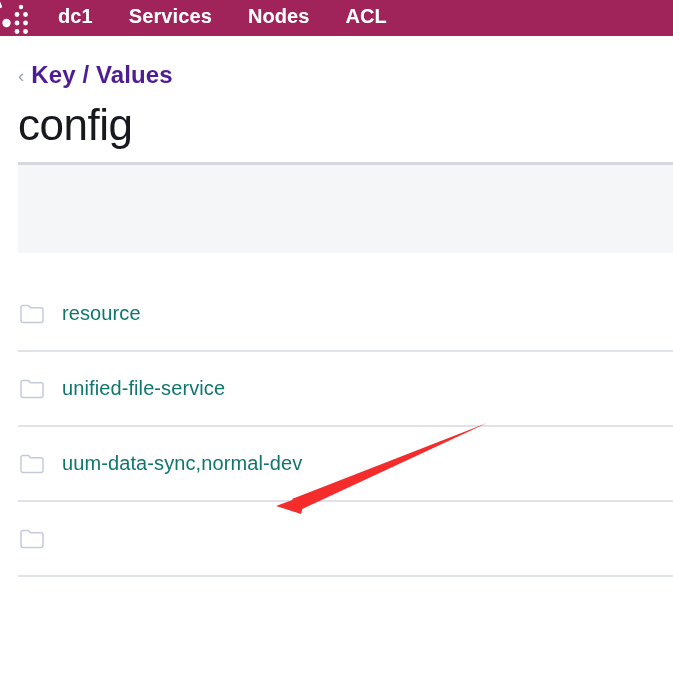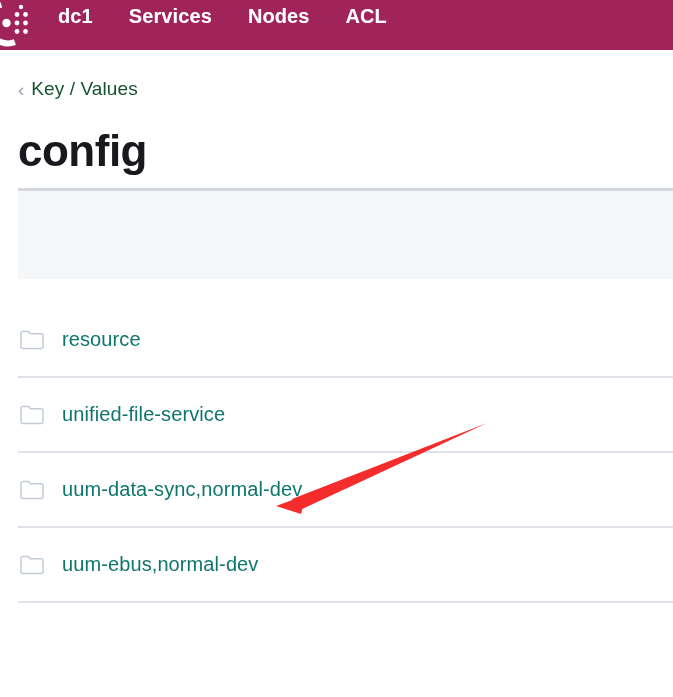--- a/index.html
+++ b/index.html
@@ -8,21 +8,21 @@
     width: 673px; height: 697px;
     background: #ffffff;
     font-family: "Liberation Sans", sans-serif;
     overflow: hidden;
   }
 
   
   .navbar {
     position: relative;
     width: 673px;
-    height: 50px;
+    height: 36px;
     background: #a0235a;
     display: flex;
     align-items: flex-start;
   }
   .logo {
     position: absolute;
     left: -18px;
     top: -4px;
     width: 54px;
     height: 54px;
@@ -66,29 +66,30 @@
     cursor: pointer;
     height: 26px;
   }
   .breadcrumb .chev {
     color: #98a2b3;
     font-size: 19px;
     margin-right: 7px;
     line-height: 1;
   }
   .breadcrumb .bc-text {
-    color: #14532d;
-    font-size: 19px;
+    color: #4c1d95;
+    font-size: 24px;
     letter-spacing: .1px;
+    font-weight: bold;
   }
 
   .page-title {
-    margin-top: 24px;
+    margin-top: 12px;
     font-size: 44px;
-    font-weight: bold;
+    font-weight: normal;
     color: #17191e;
     line-height: 50px;
     letter-spacing: -0.5px;
   }
 
   
   .filter-panel {
     margin-top: 12px;
     margin-right: -18px;
     height: 91px;
@@ -211,21 +212,20 @@
       </span>
       <span class="row-label">uum-data-sync,normal-dev</span>
     </div>
 
     <div class="row">
       <span class="folder-icon">
         <svg viewBox="0 0 24 20" width="24" height="20">
           <path d="M1 3.2 a1.8 1.8 0 0 1 1.8-1.8 h5.6 l2 2.4 h10.8 a1.8 1.8 0 0 1 1.8 1.8 v11 a1.8 1.8 0 0 1 -1.8 1.8 h-18.4 a1.8 1.8 0 0 1 -1.8 -1.8 z" fill="none" stroke="#c3cbdb" stroke-width="1.5"></path>
         </svg>
       </span>
-      <span class="row-label">uum-ebus,normal-dev</span>
     </div>
 
   </div>
 </div>
 
 <svg class="annot" viewBox="0 0 673 697">
   <g>
     <path d="M487 423 L292 499 L300 510 Z" fill="#f52c2c"></path>
     <path d="M276 506 L306 495 L301 514 Z" fill="#f52c2c"></path>
   </g>

